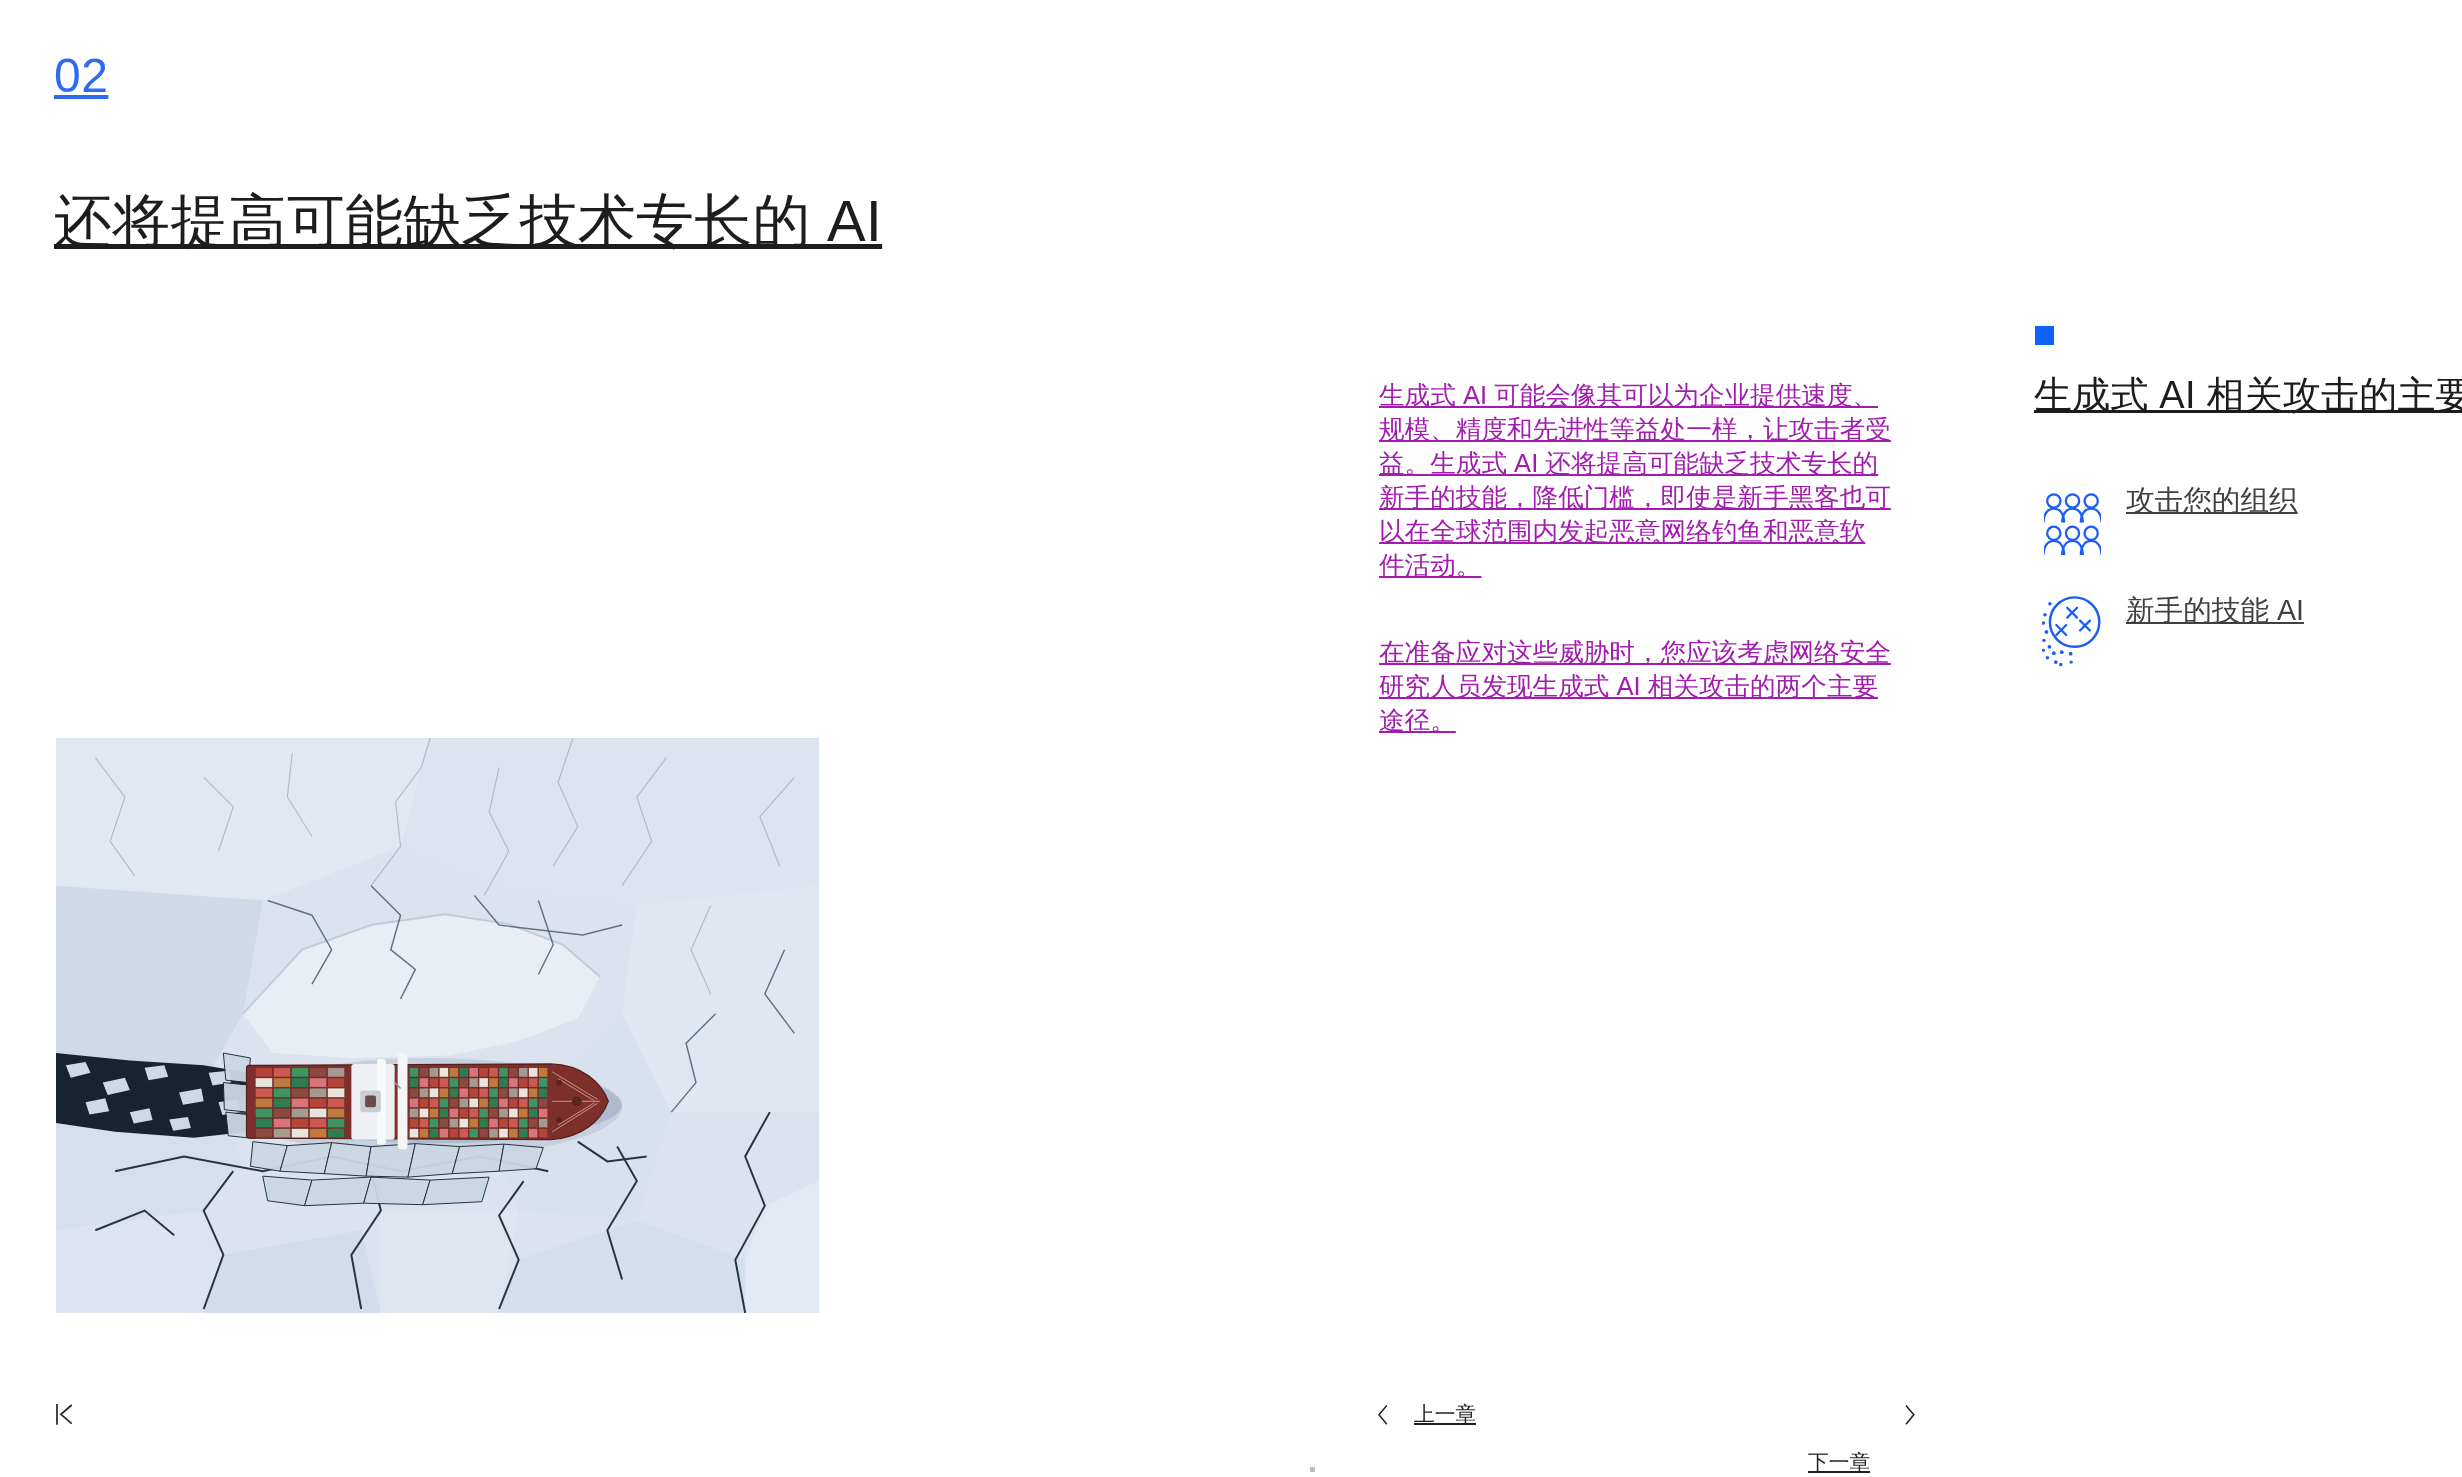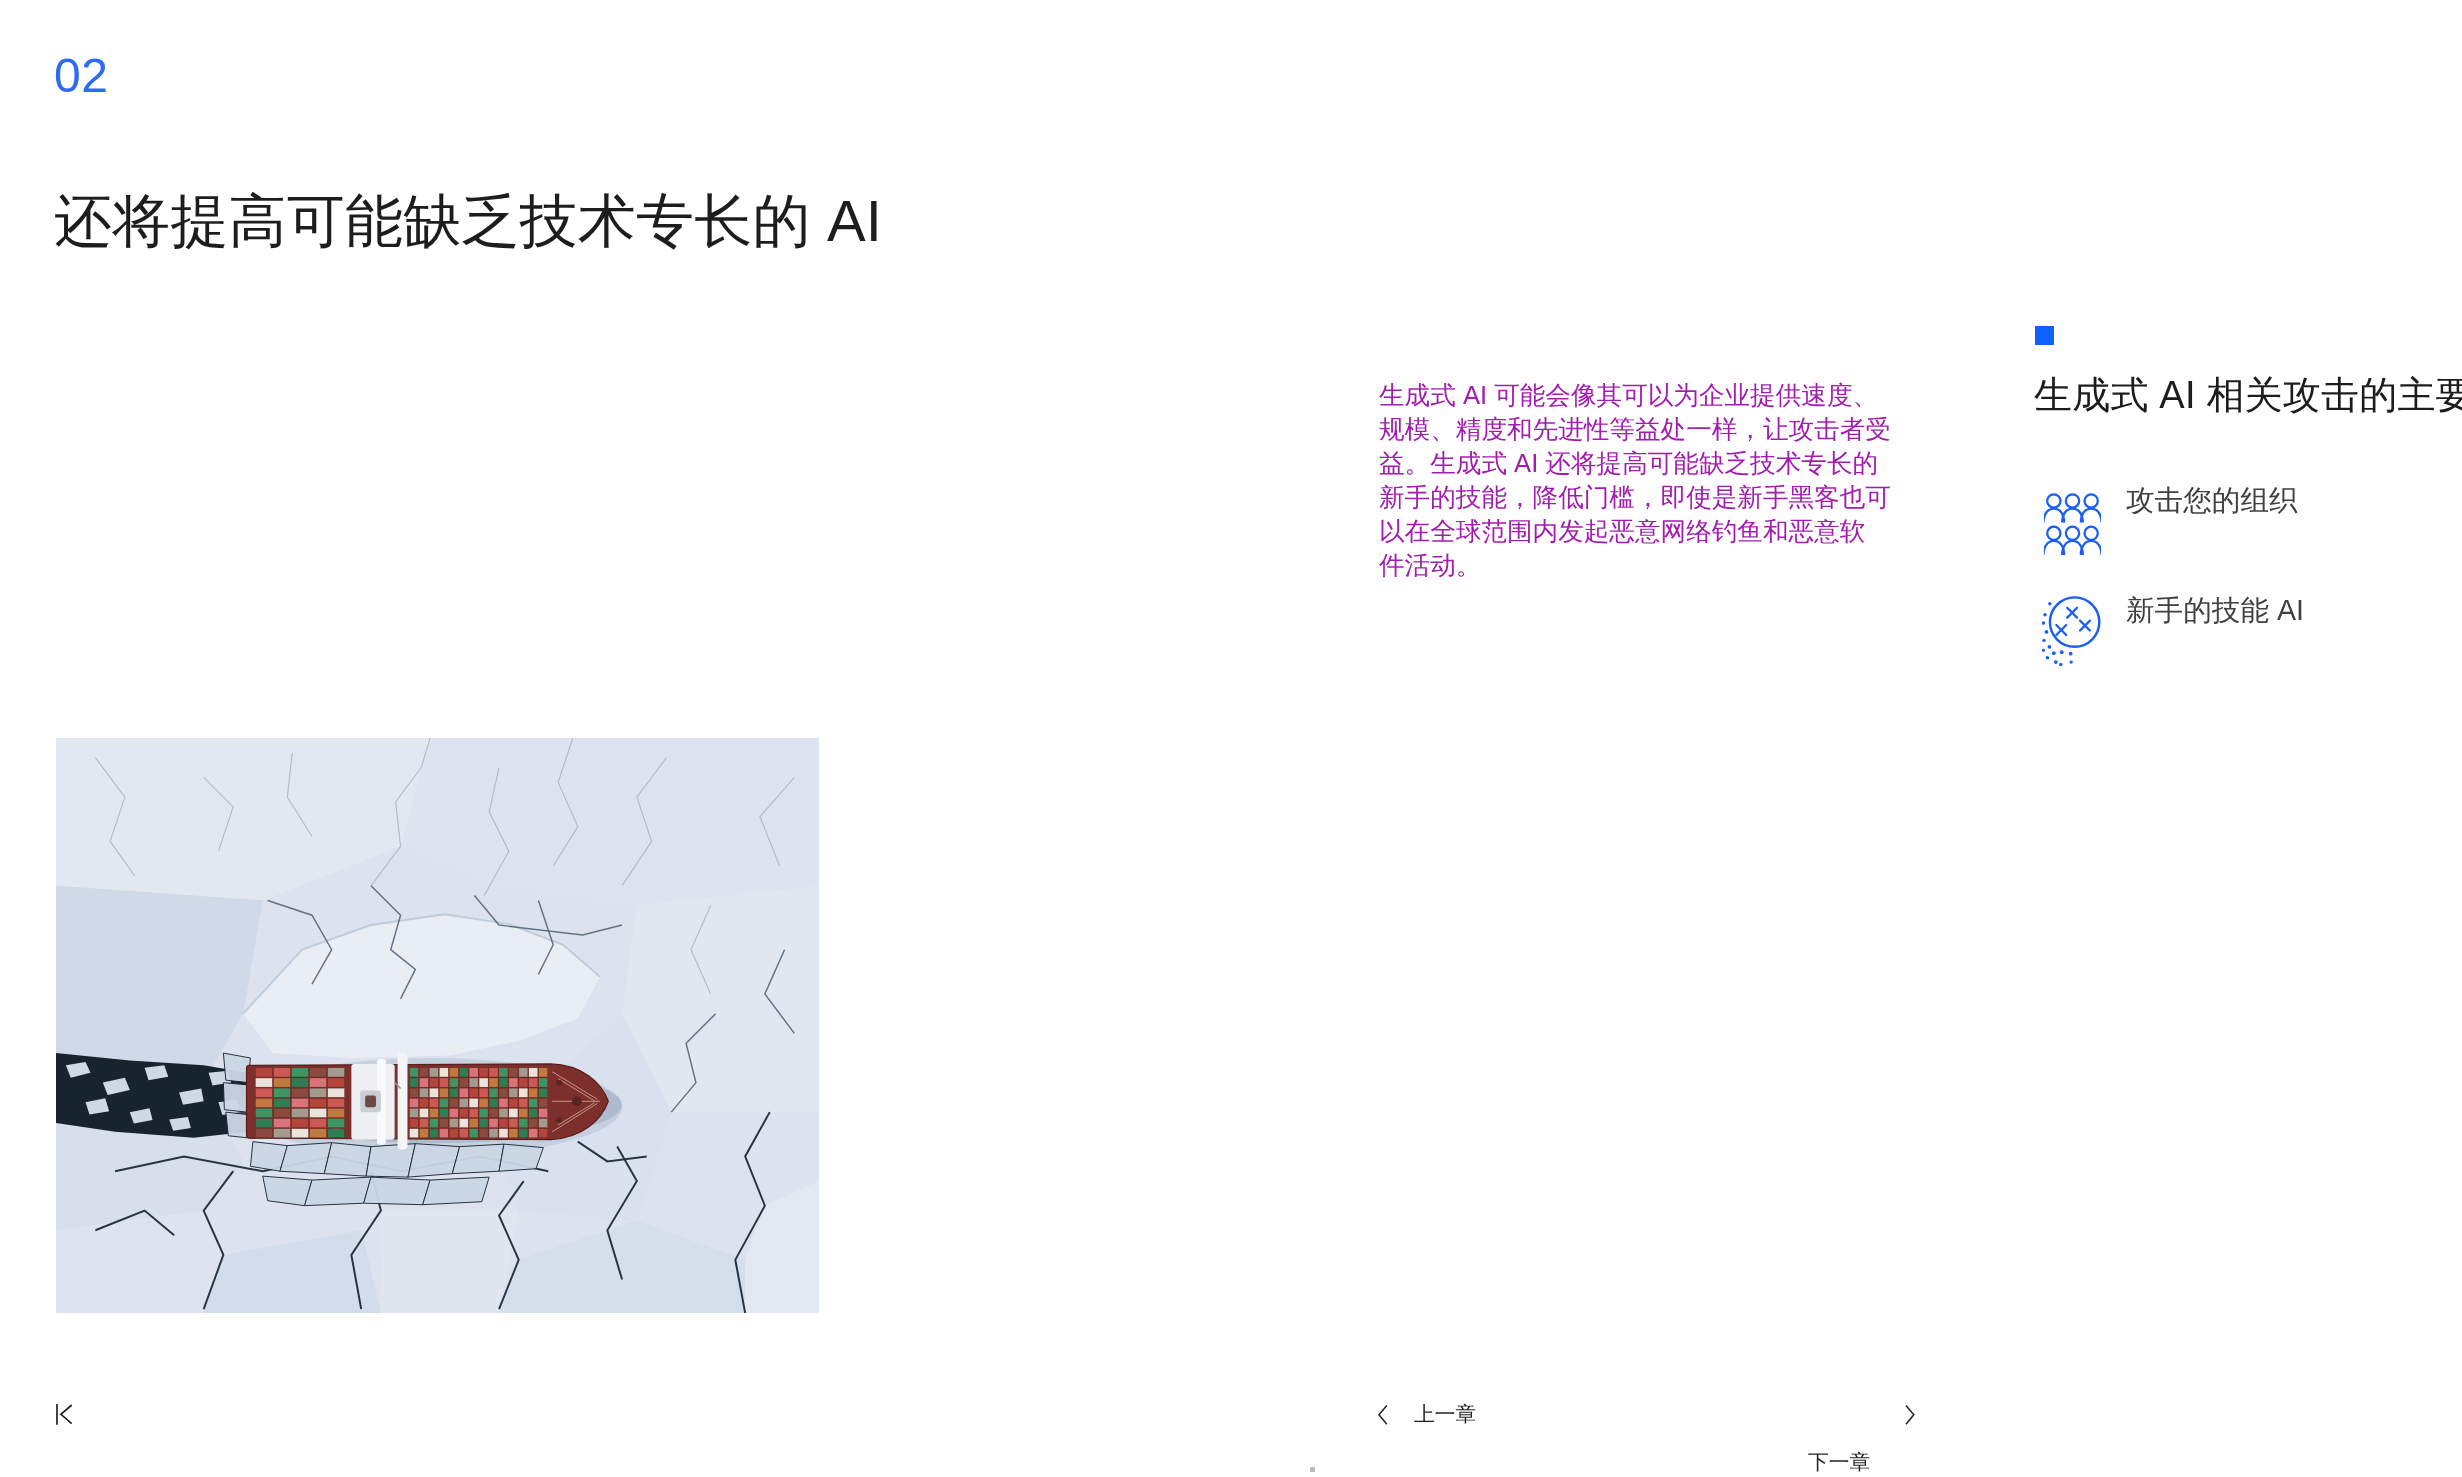--- a/index.html
+++ b/index.html
@@ -2,21 +2,21 @@
 <html style="font-size:7.9px"><head>
 <meta charset="utf-8">
 <style>
   html,body{margin:0;padding:0;}
   body{
     width:2626px;height:1477px;position:relative;overflow:hidden;
     background:#ffffff;
     font-family:"Liberation Sans","DejaVu Sans",sans-serif;
     color:#161616;
   }
-  .abs{position:absolute;}
+  .abs{position:absolute;text-decoration:underline;}
   
   .section-number{
     left:54px;top:48px;
     font-size:48px;font-weight:300;color:#2e6bf2;letter-spacing:0.5px;
   }
   .page-title{
     left:54px;top:183px;
     font-size:58px;font-weight:300;color:#1d1d1d;letter-spacing:0.2px;
     white-space:nowrap;
   }
@@ -62,20 +62,23 @@
 <div class="abs section-number">02</div>
 <h1 class="abs page-title" style="margin:0">还将提高可能缺乏技术专长的 AI</h1>
 
 <div class="abs body-copy">
   <p>生成式 AI 可能会像其可以为企业提供速度、
 规模、精度和先进性等益处一样，让攻击者受
 益。生成式 AI 还将提高可能缺乏技术专长的
 新手的技能，降低门槛，即使是新手黑客也可
 以在全球范围内发起恶意网络钓鱼和恶意软
 件活动。</p>
+  <p>在准备应对这些威胁时，您应该考虑网络安全
+研究人员发现生成式 AI 相关攻击的两个主要
+途径。</p>
 </div>
 
 <div class="abs aside-square"></div>
 <div class="abs aside-heading">生成式 AI 相关攻击的主要途径</div>
 
 <div class="abs icon-people">
   <svg viewBox="0 0 116 132" width="57" height="65">
     <g fill="none" stroke="#1a5ef5" stroke-width="4.6">
 
       <g>

